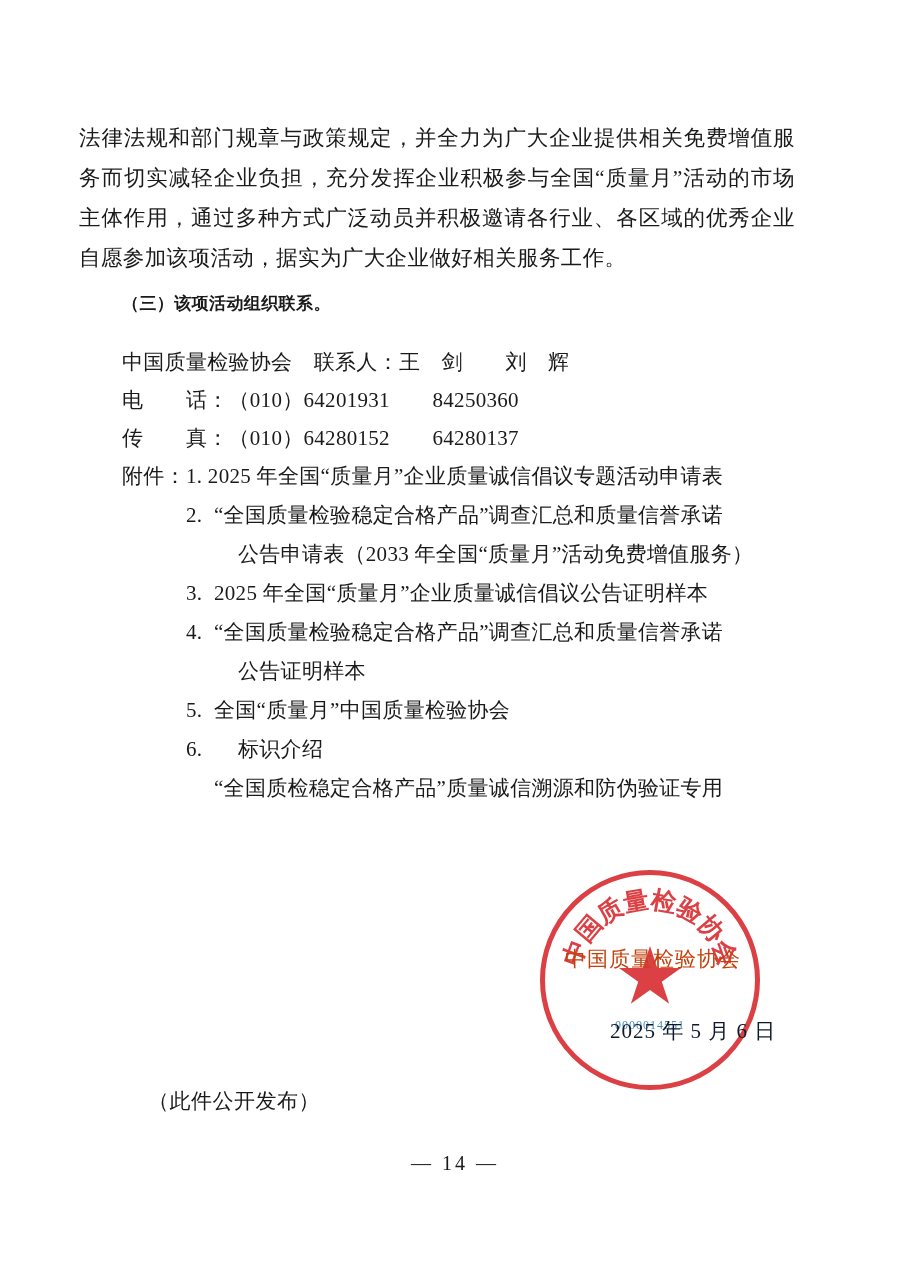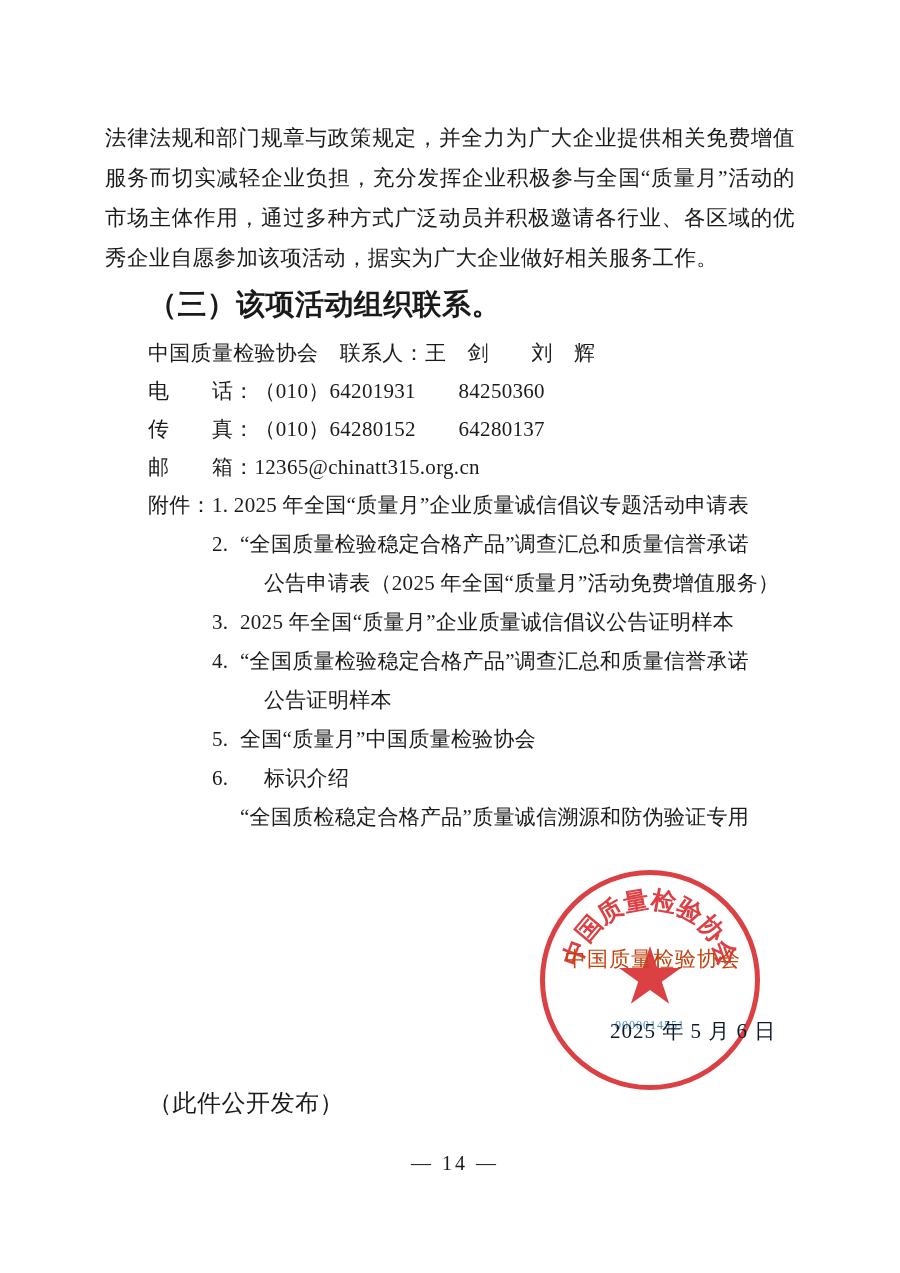--- a/index.html
+++ b/index.html
@@ -14,40 +14,40 @@
     font-family: "Liberation Serif", "DejaVu Serif", serif;
     color: #1a1a1a;
     overflow: hidden;
   }
   .page {
     position: absolute;
     left: 0; top: 0;
     width: 900px;
     height: 1058px;
     box-sizing: border-box;
-    padding: 118px 105px 0 105px;
+    padding: 118px 105px 0 79px;
   }
   .para {
     font-size: 21.5px;
     line-height: 40px;
     text-align: justify;
     text-justify: inter-ideograph;
     margin: 0 0 2px 0;
     letter-spacing: 0.4px;
   }
   .heading-sub {
-    font-size: 29px;
+    font-size: 17px;
     line-height: 40px;
     font-weight: bold;
     margin: 6px 0 0 0;
     text-indent: 43px;
     letter-spacing: 0.4px;
   }
   .contact-block {
-    margin-top: 10px;
+    margin-top: 19px;
   }
   .contact-line {
     font-size: 21px;
     line-height: 38px;
     text-indent: 43px;
     letter-spacing: 0.3px;
     white-space: pre;
   }
   .attach-wrap {
   }
@@ -148,21 +148,21 @@
     left: 610px;
     top: 82px;
     font-size: 21px;
     letter-spacing: 1px;
     color: #0f172a;
   }
   .public-note {
     position: absolute;
     left: 148px;
     top: 1087px;
-    font-size: 24px;
+    font-size: 21px;
     letter-spacing: 0.5px;
   }
   .page-number {
     position: absolute;
     left: 0;
     top: 1152px;
     width: 900px;
     text-align: center;
     font-size: 20px;
     letter-spacing: 3px;
@@ -176,31 +176,30 @@
 <div class="page">
 
   <p class="para">法律法规和部门规章与政策规定，并全力为广大企业提供相关免费增值服务而切实减轻企业负担，充分发挥企业积极参与全国“质量月”活动的市场主体作用，通过多种方式广泛动员并积极邀请各行业、各区域的优秀企业自愿参加该项活动，据实为广大企业做好相关服务工作。</p>
 
   <p class="heading-sub">（三）该项活动组织联系。</p>
 
   <div class="contact-block">
     <div class="contact-line">中国质量检验协会　联系人：王　剑　　刘　辉</div>
     <div class="contact-line">电　　话：（010）64201931　　84250360</div>
     <div class="contact-line">传　　真：（010）64280152　　64280137</div>
-    <div class="contact-line">邮　　箱：12365@chinatt315.org.cn</div>
   </div>
 
   <div class="attach-wrap">
     <div class="attach-first"><span>附件：</span><span>1.</span> <span>2025 年全国“质量月”企业质量诚信倡议专题活动申请表</span></div>
 
     <div class="attach-item">
       <span class="num">2.</span>
       <span class="body">“全国质量检验稳定合格产品”调查汇总和质量信誉承诺</span>
       <span class="body">
-          <span class="cont">公告申请表（2025 年全国“质量月”活动免费增值服务）</span>
+          <span class="cont">公告申请表（2033 年全国“质量月”活动免费增值服务）</span>
         </span>
     </div>
 
     <div class="attach-item">
       <span class="num">3.</span>
       <span class="body">2025 年全国“质量月”企业质量诚信倡议公告证明样本</span>
     </div>
 
     <div class="attach-item">
       <span class="num">4.</span>

